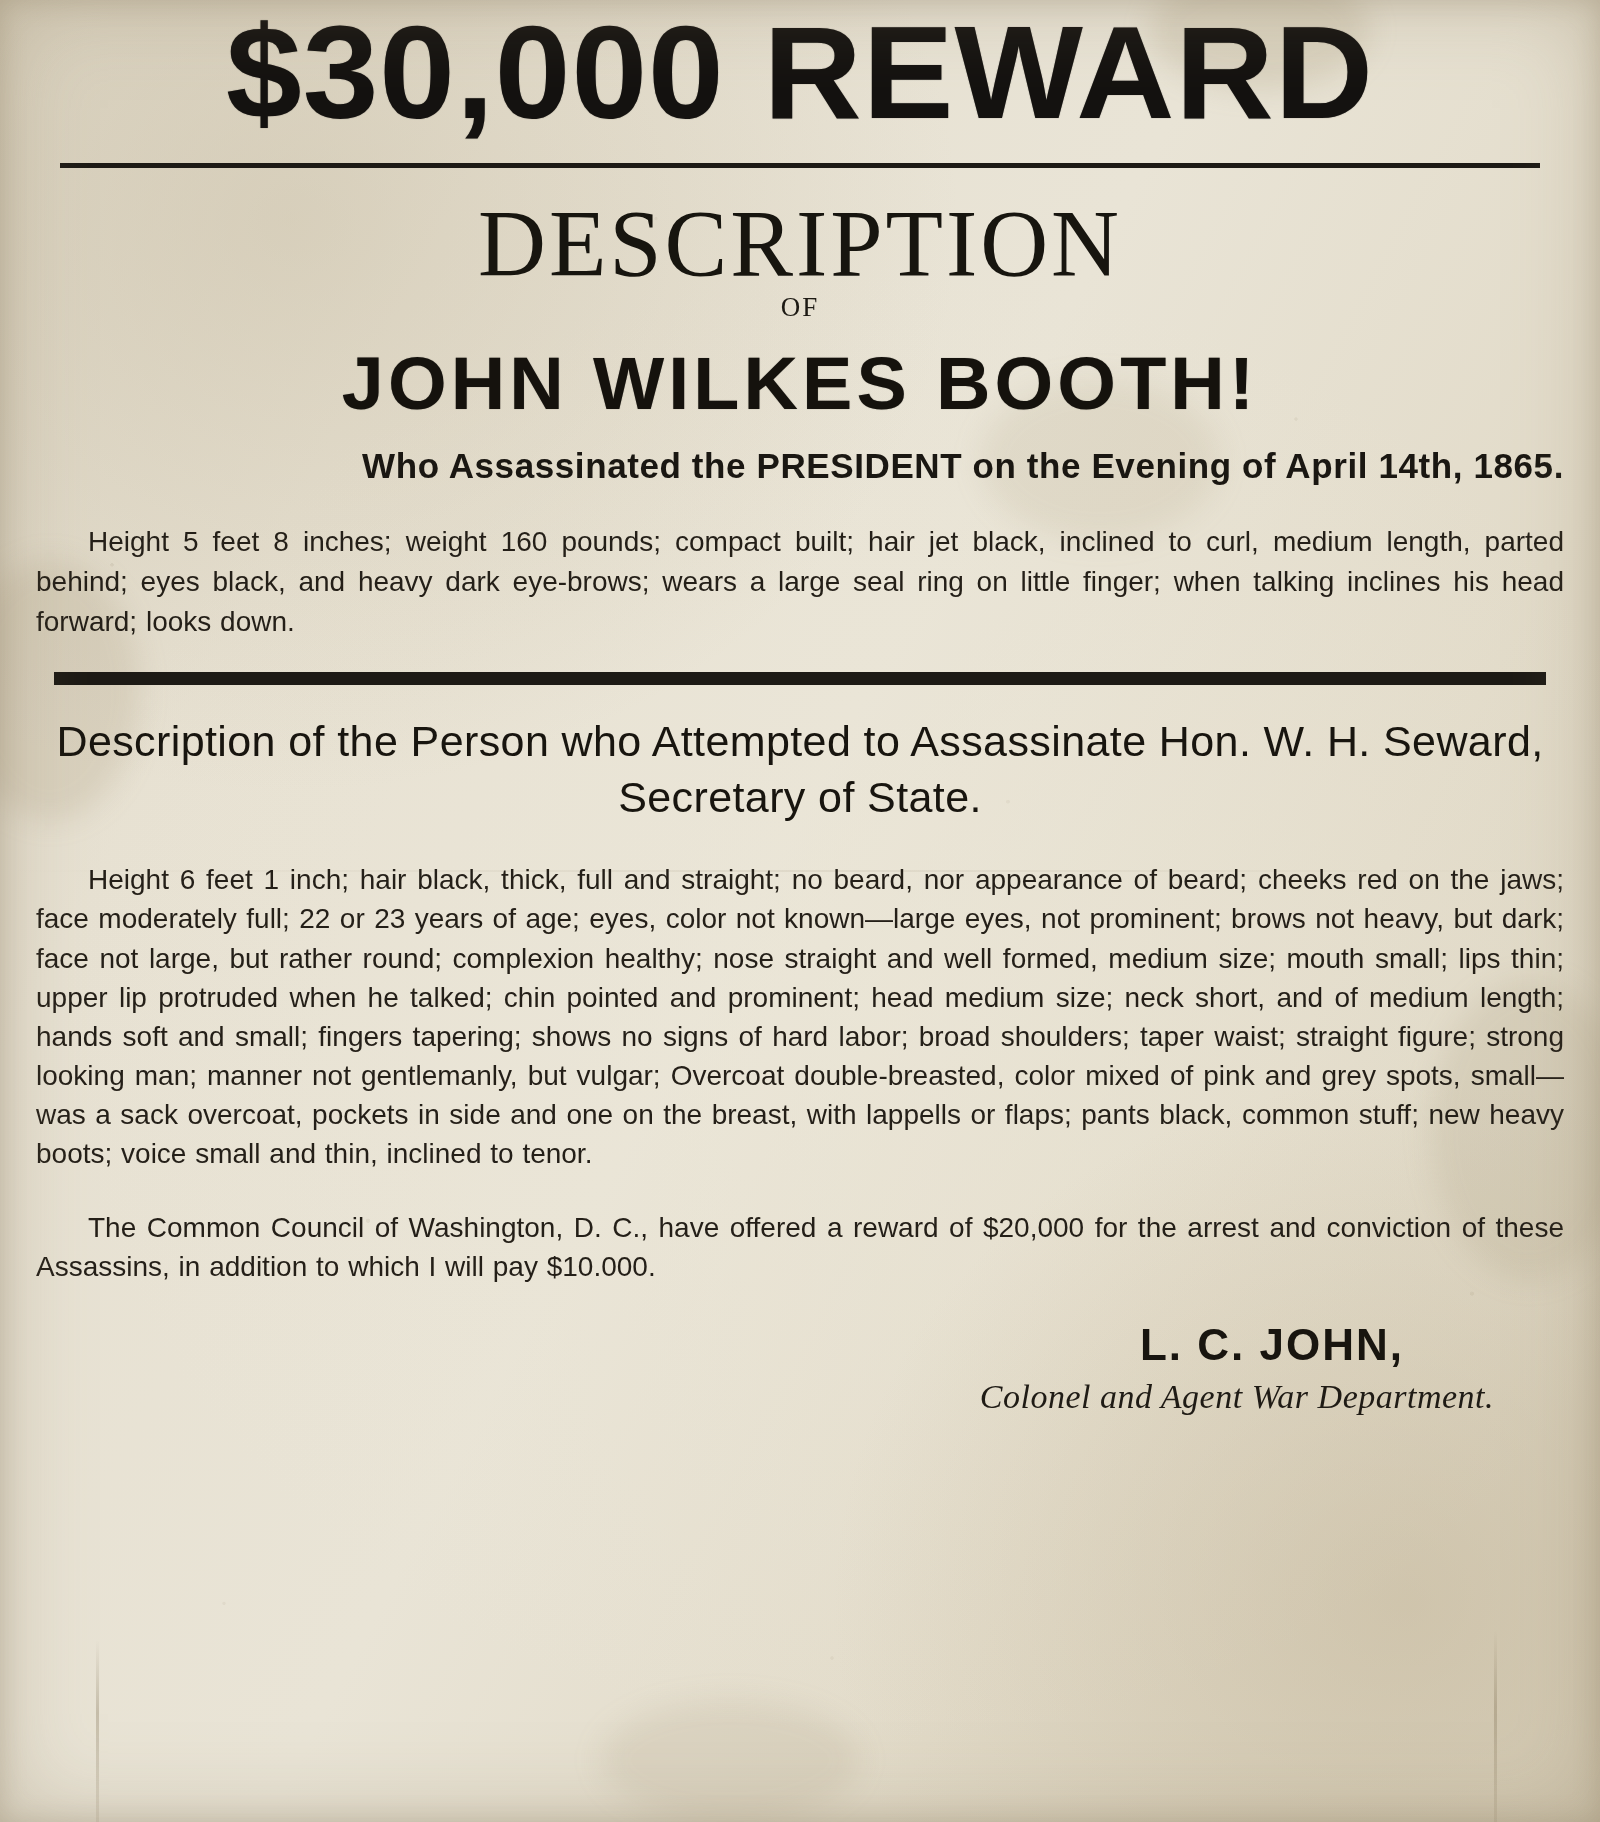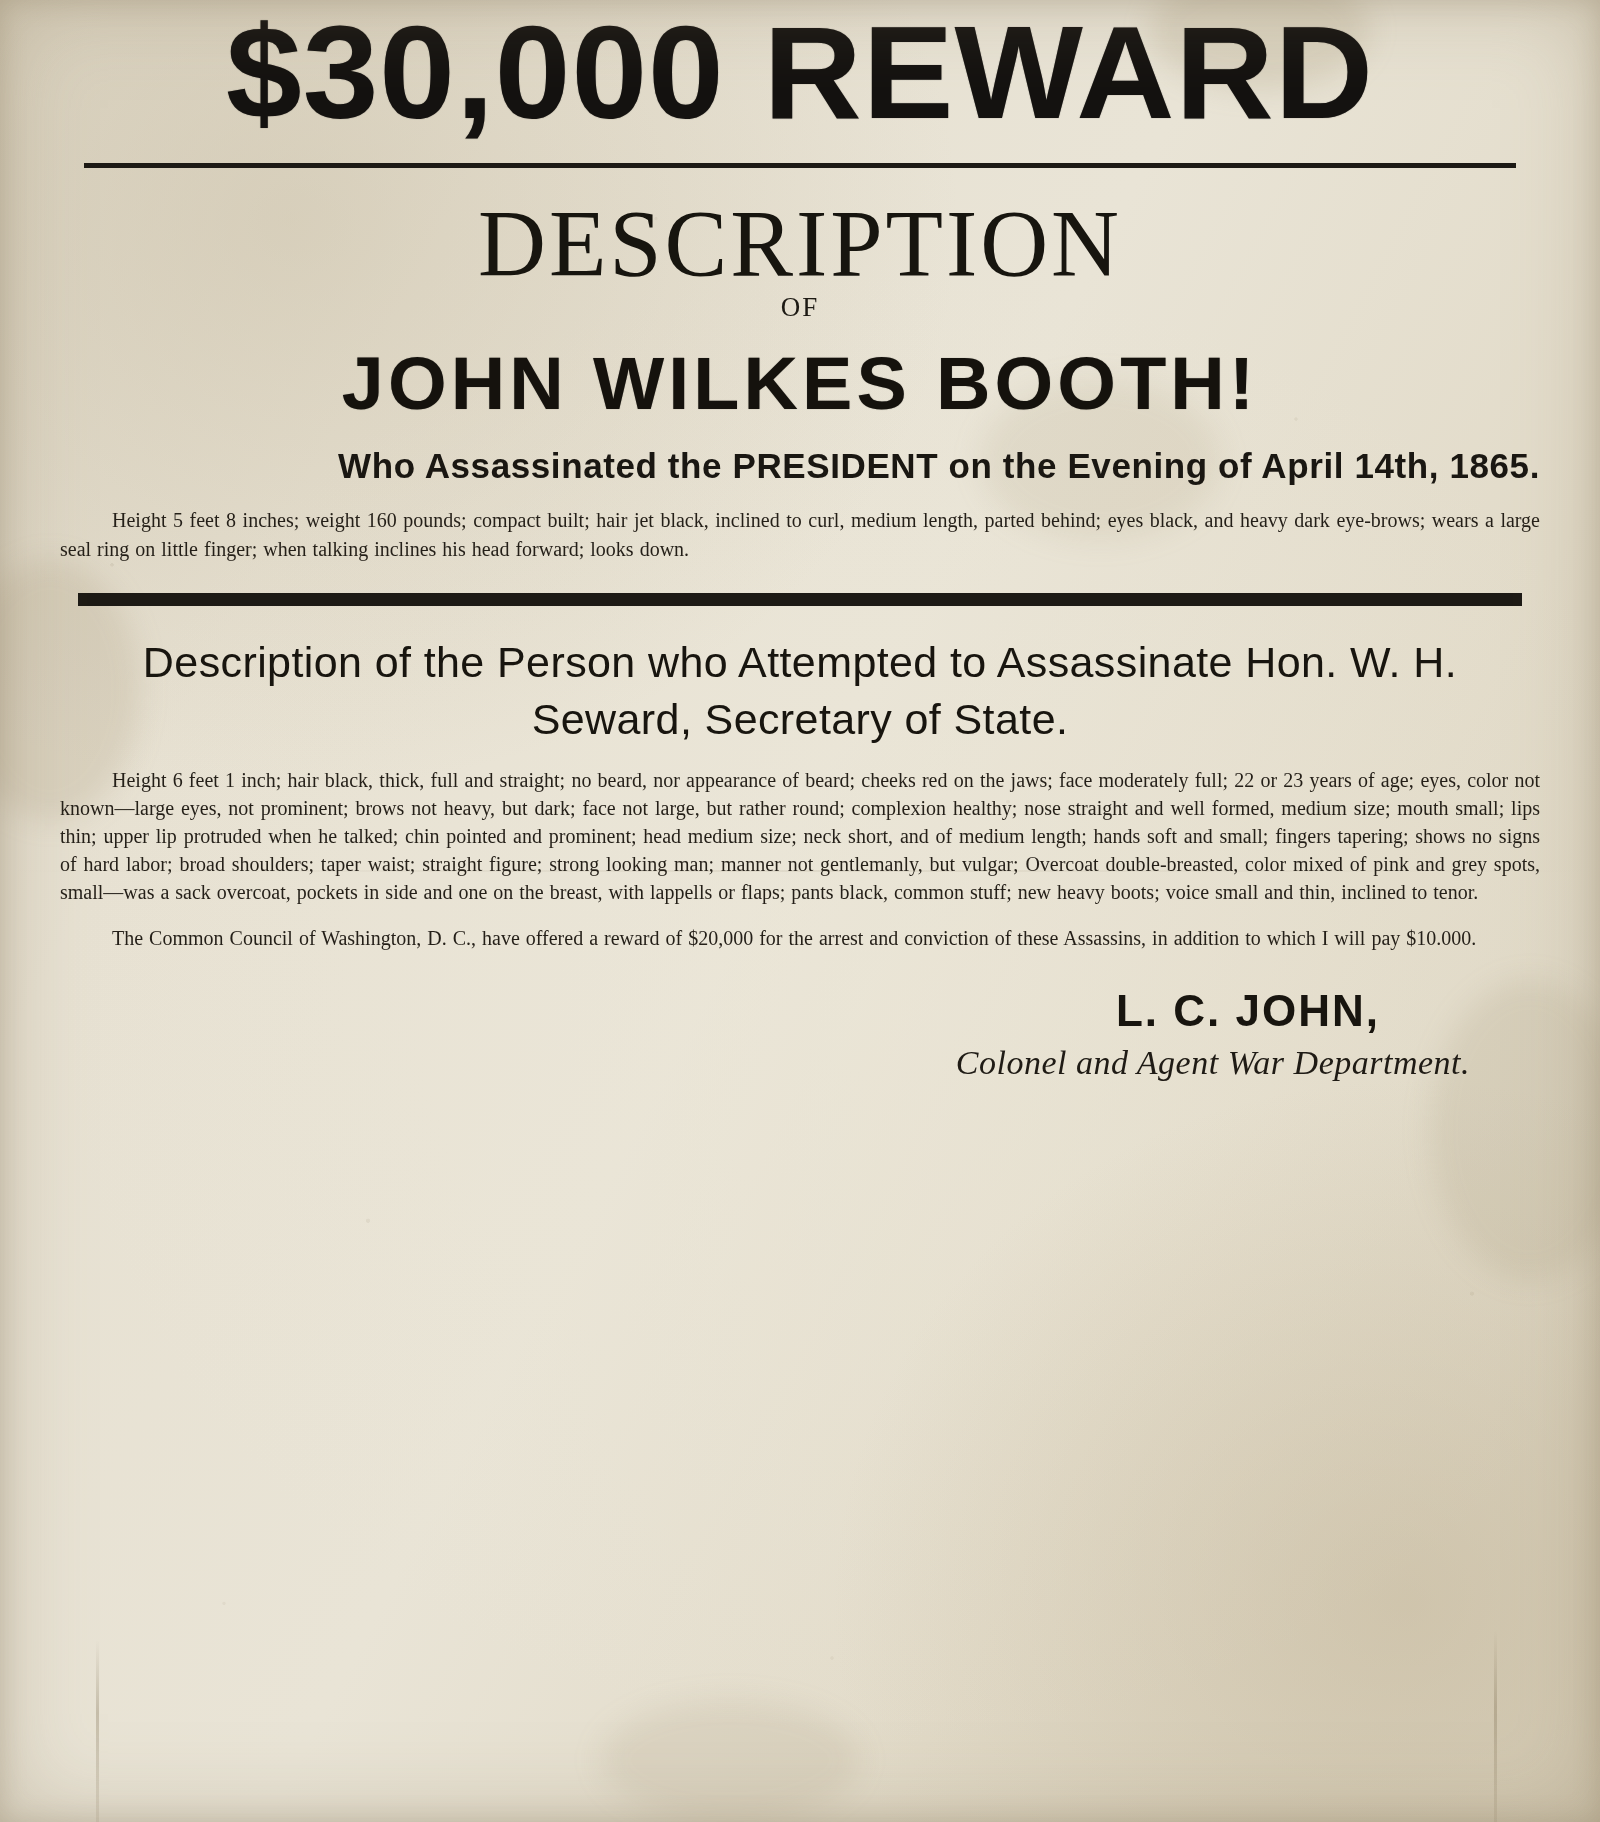--- a/index.html
+++ b/index.html
@@ -73,21 +73,21 @@
     background: linear-gradient(180deg, rgba(120,104,74,0) 0%, rgba(120,104,74,0.30) 40%, rgba(120,104,74,0.12) 100%); }
   .crease.v2 { left: 1494px; top: 1630px; width: 3px; height: 192px;
     background: linear-gradient(180deg, rgba(120,104,74,0) 0%, rgba(120,104,74,0.30) 40%, rgba(120,104,74,0.12) 100%); }
   .crease.h1 { left: 0; top: 870px; width: 1600px; height: 2px; opacity: .45; }
 
   .content {
     position: absolute;
     left: 0; top: 0;
     width: 1600px;
     height: 1822px;
-    padding: 0 60px;
+    padding: 0 36px;
     box-sizing: border-box;
     color: #211d18;
   }
 
   .reward-line {
     text-align: center;
     font-family: "Liberation Sans", sans-serif;
     font-weight: bold;
     font-size: 132px;
     line-height: 1.02;
@@ -147,26 +147,26 @@
     font-family: "Liberation Sans", sans-serif;
     font-weight: bold;
     font-size: 35px;
     line-height: 1.28;
     letter-spacing: 0.6px;
     margin-top: 18px;
     color: #1a1712;
   }
 
   .body-par {
-    font-family: Liberation Serif, serif;
-    font-size: 20px;
+    font-family: Liberation Sans, sans-serif;
+    font-size: 28px;
     line-height: 1.42;
     text-align: justify;
     text-align-last: left;
-    margin-top: 18px;
+    margin-top: 34px;
     text-indent: 52px;
     color: #241f18;
     word-spacing: 1px;
   }
   .body-par.tight { line-height: 1.40; }
 
   .seward-head {
     text-align: center;
     font-family: "Liberation Sans", sans-serif;
     font-weight: normal;

